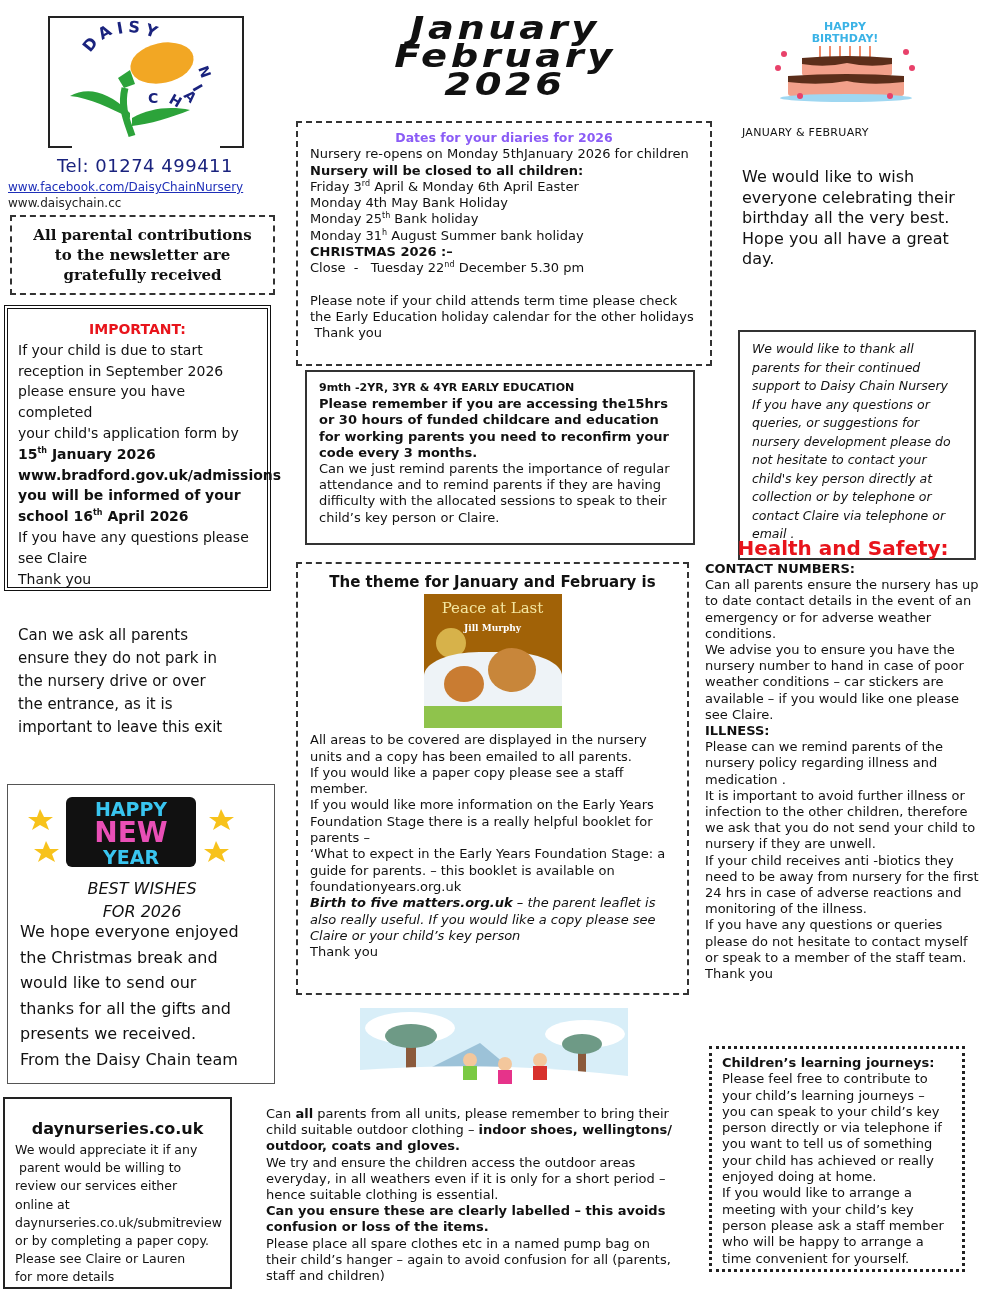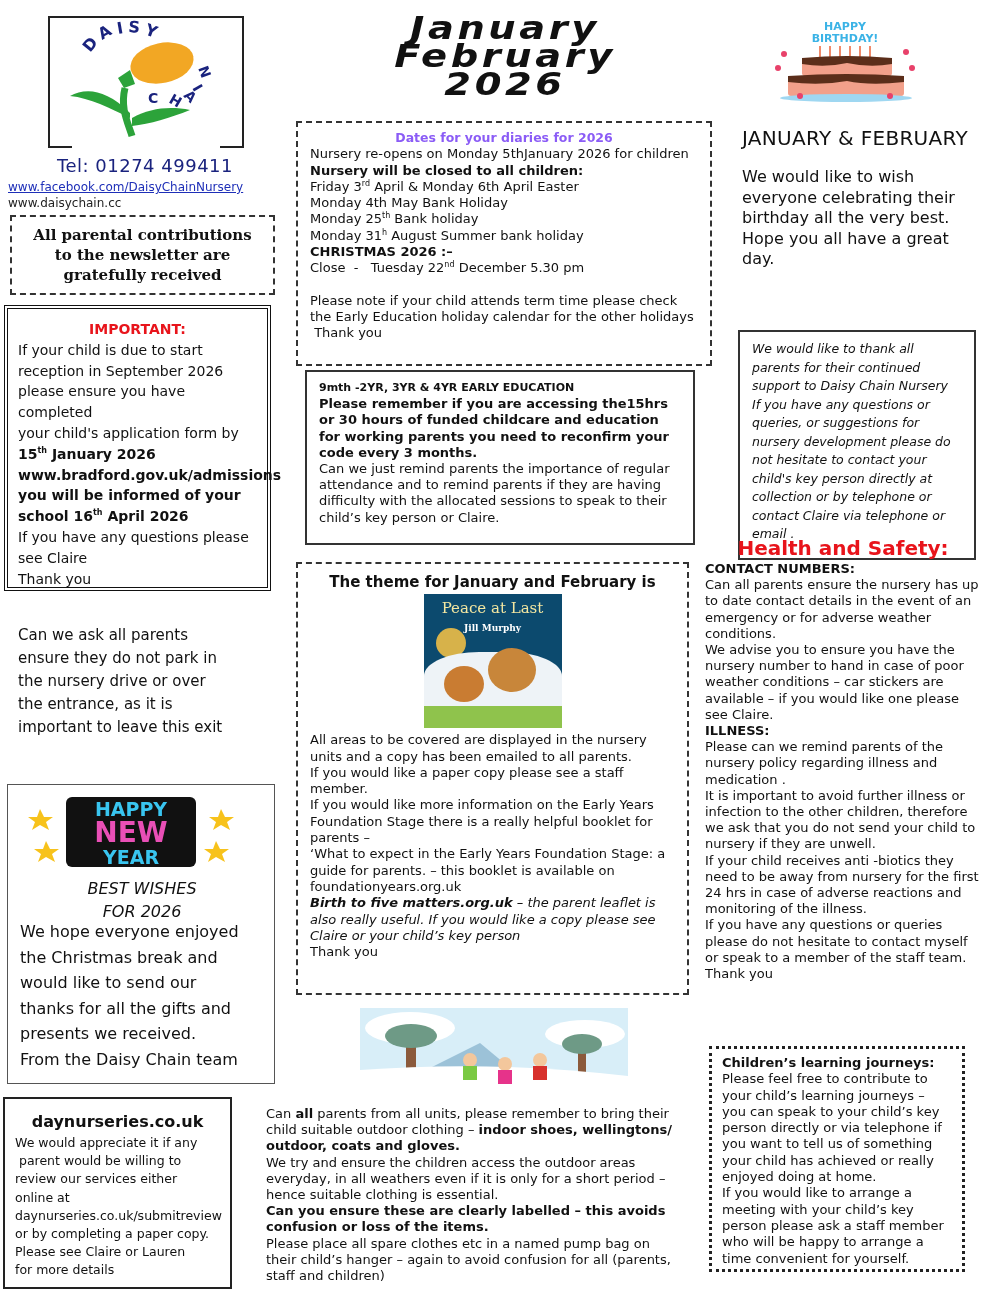--- a/index.html
+++ b/index.html
@@ -26,44 +26,44 @@
   #important { left: 4px; top: 305px; width: 267px; height: 286px; border: 4px double #111; padding: 10px 10px; font-size: 14px; line-height: 20.8px; }
   #important .h { text-align: center; color: #e8141b; font-weight: bold; }
 
   #parking { left: 18px; top: 624px; width: 250px; font-size: 15px; line-height: 23px; }
 
   #newyear { left: 7px; top: 784px; width: 268px; height: 300px; border: 1.5px solid #555; }
   #ny-graphic { left: 18px; top: 10px; width: 210px; height: 74px; }
   #ny-wishes { left: 0; top: 92px; width: 268px; text-align: center; font-style: italic; font-size: 16px; line-height: 23px; }
   #ny-body { left: 12px; top: 134px; width: 250px; font-size: 16px; line-height: 25.5px; }
 
-  #daynurs { left: 3px; top: 1097px; width: 229px; height: 192px; border: 2px solid #222; padding: 13px 10px; font-size: 12.5px; line-height: 18.2px; }
+  #daynurs { left: 3px; top: 1097px; width: 229px; height: 192px; border: 2px solid #222; padding: 20px 10px; font-size: 12.5px; line-height: 18.2px; }
   #daynurs .h { text-align: center; font-weight: bold; font-size: 16px; line-height: 20px; margin-bottom: 2px; }
 
   
   #title { left: 340px; top: 14px; width: 330px; text-align: center; font-family: "DejaVu Sans", sans-serif; font-weight: bold; font-style: italic; font-size: 32px; line-height: 28px; letter-spacing: 3px; transform: scaleX(1.2); transform-origin: center; }
 
   #dates { left: 296px; top: 121px; width: 416px; height: 245px; border: 2px dashed #333; padding: 7px 12px; font-size: 13px; line-height: 16.3px; }
   #dates .h { text-align: center; color: #8b5cf6; font-weight: bold; font-size: 12.5px; }
   sup { font-size: 8px; vertical-align: super; line-height: 0; }
 
   #early { left: 305px; top: 370px; width: 390px; height: 175px; border: 2px solid #333; padding: 8px 12px; font-size: 13px; line-height: 16.2px; }
   #early .h { text-align: left; font-weight: bold; font-size: 11px; }
 
   #theme { left: 296px; top: 562px; width: 393px; height: 433px; border: 2px dashed #333; border-style: dashed; padding: 10px 12px; font-size: 13px; line-height: 16.3px; }
   #theme .h { text-align: center; font-weight: bold; font-size: 15px; margin-bottom: 4px; }
-  #book { margin: 0 auto 4px auto; width: 138px; height: 134px; background: #0c4a6e; position: relative; overflow: hidden; }
+  #book { margin: 0 auto 4px auto; width: 138px; height: 134px; background: #a16207; position: relative; overflow: hidden; }
 
   #winter { left: 360px; top: 1008px; width: 268px; height: 82px; }
 
   #clothing { left: 266px; top: 1106px; width: 410px; font-size: 13px; line-height: 16.2px; }
 
   
   #cake { left: 770px; top: 18px; width: 150px; height: 86px; }
-  #bday-h { left: 742px; top: 126px; font-size: 20px; letter-spacing: 0.3px; }
+  #bday-h { left: 742px; top: 126px; font-size: 11px; letter-spacing: 0.3px; }
   #bday-body { left: 742px; top: 167px; width: 230px; font-size: 16px; line-height: 20.5px; }
 
   #thanks { left: 738px; top: 298px; width: 238px; height: 230px; border: 2px solid #333; padding: 8px 12px; font-size: 12.5px; font-style: italic; line-height: 18.5px; margin-top: 32px; }
 
   #hs-title { left: 700px; top: 536px; width: 286px; text-align: center; font-size: 20px; font-weight: bold; color: #e8141b; }
   #hs-body { left: 705px; top: 561px; width: 278px; font-size: 13px; line-height: 16.2px; }
   #hs-body .sub { font-weight: bold; }
 
   #journeys { left: 709px; top: 1046px; width: 256px; height: 226px; border: 3px dotted #222; padding: 6px 10px; font-size: 13px; line-height: 16.3px; }
   #journeys .h { font-weight: bold; }

